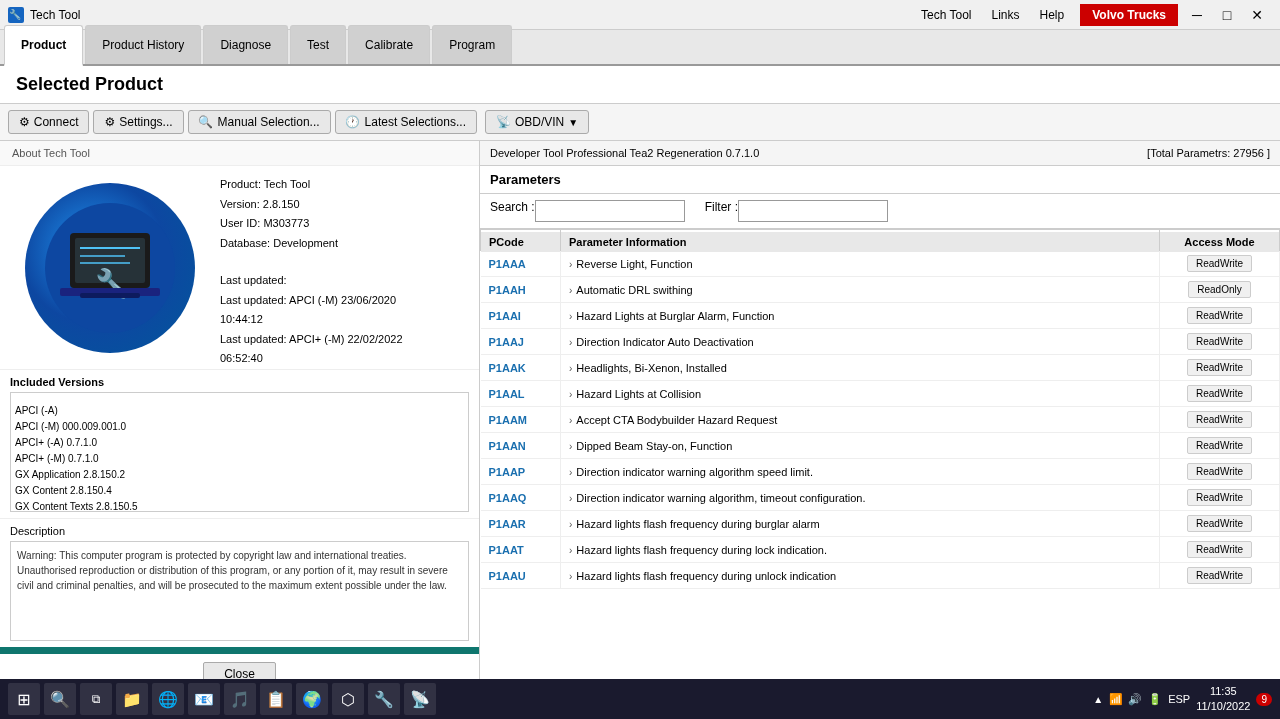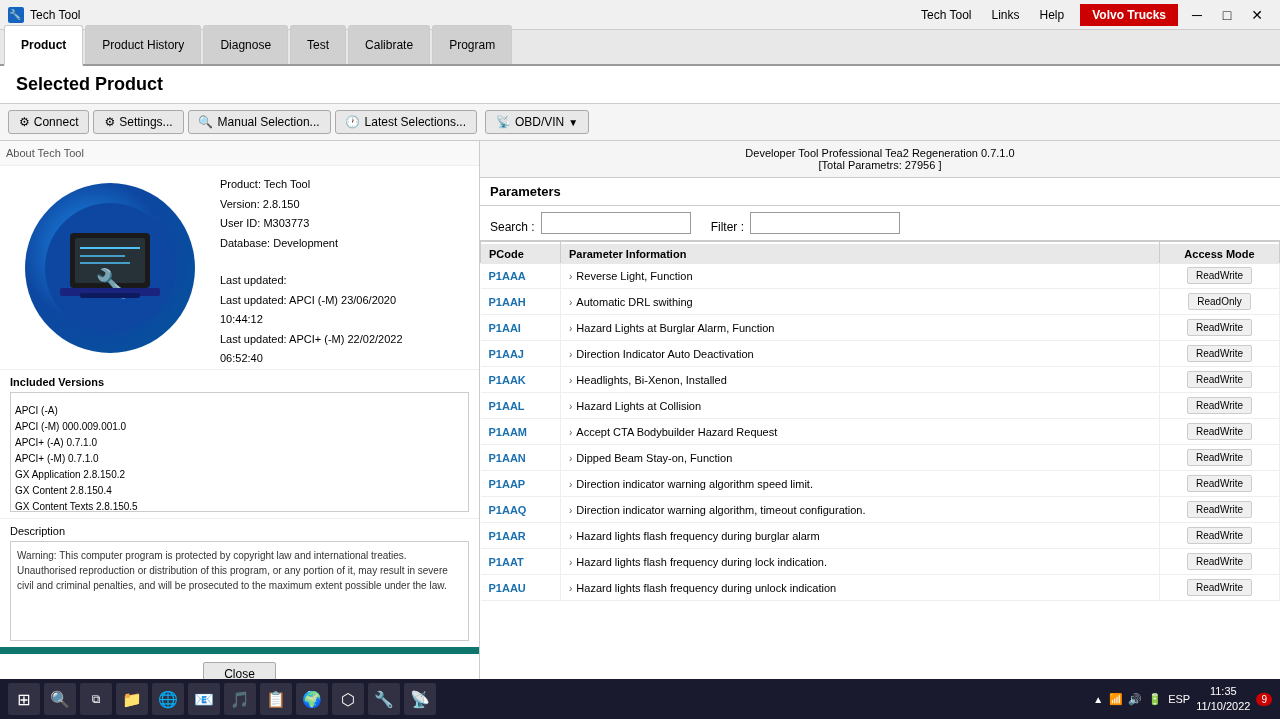--- a/index.html
+++ b/index.html
@@ -26,21 +26,21 @@
     
     
     .toolbar { display: flex; align-items: center; gap: 4px; padding: 6px 8px; background: #f5f5f5; border-bottom: 1px solid #ccc; }
     .toolbar-btn { display: flex; align-items: center; gap: 4px; padding: 4px 10px; border: 1px solid #aaa; background: #e8e8e8; cursor: pointer; border-radius: 3px; font-size: 12px; }
     
     
     .main-content { display: flex; height: calc(719px - 30px - 24px - 36px - 38px - 38px); }
     
     
     .left-panel { width: 480px; border-right: 1px solid #ccc; background: white; display: flex; flex-direction: column; overflow: hidden; }
-    .left-panel-header { padding: 6px 6px; font-size: 11px; color: #555; border-bottom: 1px solid #eee; background: #f9f9f9; }
+    .left-panel-header { padding: 6px 12px; font-size: 11px; color: #555; border-bottom: 1px solid #eee; background: #f9f9f9; }
     .left-panel-body { display: flex; padding: 10px; gap: 10px; flex: 1; overflow: hidden; }
     
     
     .logo-area { width: 200px; display: flex; align-items: center; justify-content: center; }
     .logo-circle { width: 170px; height: 170px; border-radius: 50%; background: radial-gradient(circle at 40% 40%, #2196f3, #0d47a1, #01579b); display: flex; align-items: center; justify-content: center; position: relative; overflow: hidden; }
     
     
     .info-area { flex: 1; font-size: 11px; line-height: 1.6; }
     .info-area p { margin-bottom: 2px; }
     
@@ -53,25 +53,25 @@
     .versions-section { padding: 6px 10px; border-top: 1px solid #eee; }
     .versions-label { font-weight: bold; font-size: 11px; margin-bottom: 4px; }
     .versions-list { border: 1px solid #ccc; background: white; height: 120px; overflow-y: auto; font-size: 10px; padding: 10px 4px; line-height: 1.6; }
     
     
     .close-btn-row { padding: 8px 10px; display: flex; justify-content: center; border-top: 7px solid #0f766e; }
     .close-btn { padding: 4px 20px; border: 1px solid #aaa; background: #e8e8e8; cursor: pointer; font-size: 12px; border-radius: 2px; }
     
     
     .right-panel { flex: 1; background: white; display: flex; flex-direction: column; overflow: hidden; }
-    .right-panel-header { padding: 6px 10px; font-size: 11px; border-bottom: 1px solid #ccc; background: #f5f5f5; display: flex; justify-content: space-between; align-items: center; flex-direction: column; }
+    .right-panel-header { padding: 6px 10px; font-size: 11px; border-bottom: 1px solid #ccc; background: #f5f5f5; display: flex; justify-content: space-between; align-items: center; }
     .params-section { padding: 6px 10px; border-bottom: 1px solid #ccc; font-weight: bold; font-size: 13px; }
     
     .search-filter-row { display: flex; align-items: center; gap: 20px; padding: 6px 10px; border-bottom: 1px solid #ccc; }
-    .search-filter-group { display: flex; align-items: flex-end; gap: 6px; }
+    .search-filter-group { display: flex; align-items: flex-start; }
     .search-filter-group label { font-size: 12px; }
     .search-filter-group input { border: 1px solid #999; padding: 2px 6px; font-size: 11px; width: 150px; height: 22px; }
     
     
     .params-table { flex: 1; overflow-y: auto; }
     table { width: 100%; border-collapse: collapse; font-size: 11px; }
     thead th { background: #e8e8e8; border: 1px solid #ccc; padding: 4px 8px; text-align: left; font-weight: bold; position: sticky; top: 2px; }
     thead th.pcode { width: 80px; }
     thead th.access { width: 120px; text-align: center; }
     tbody tr { border-bottom: 1px solid #eee; }

